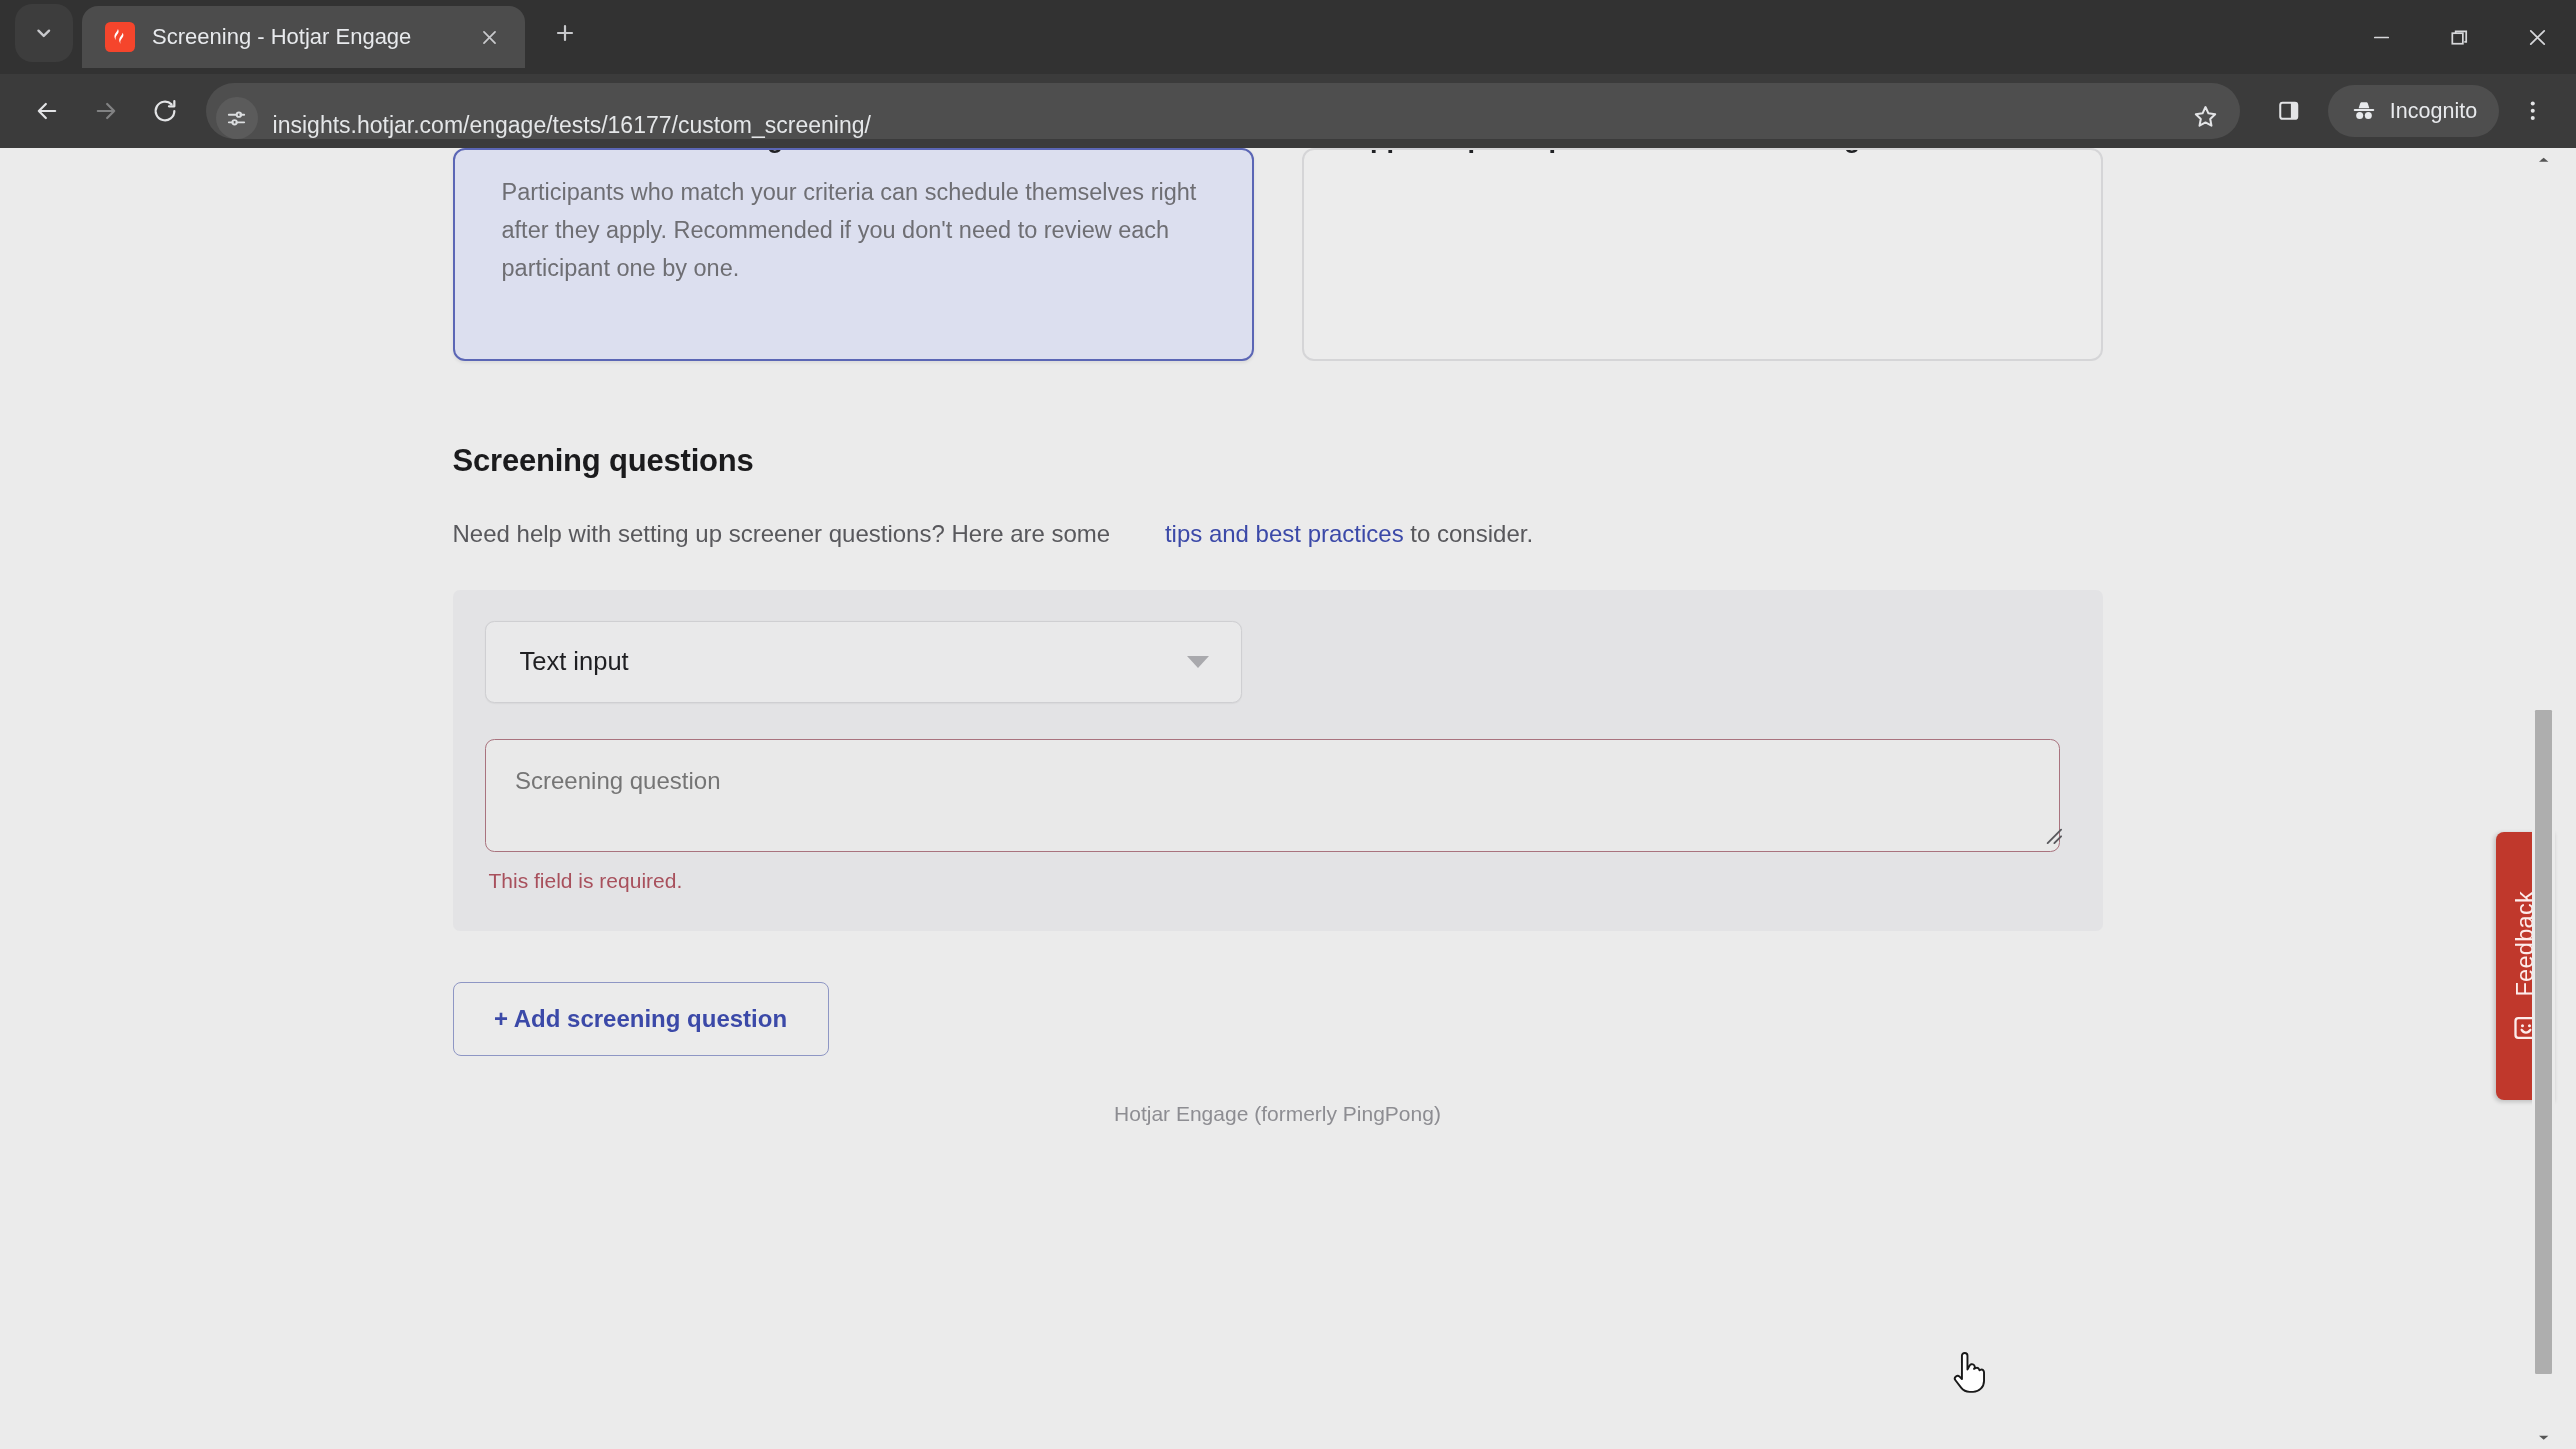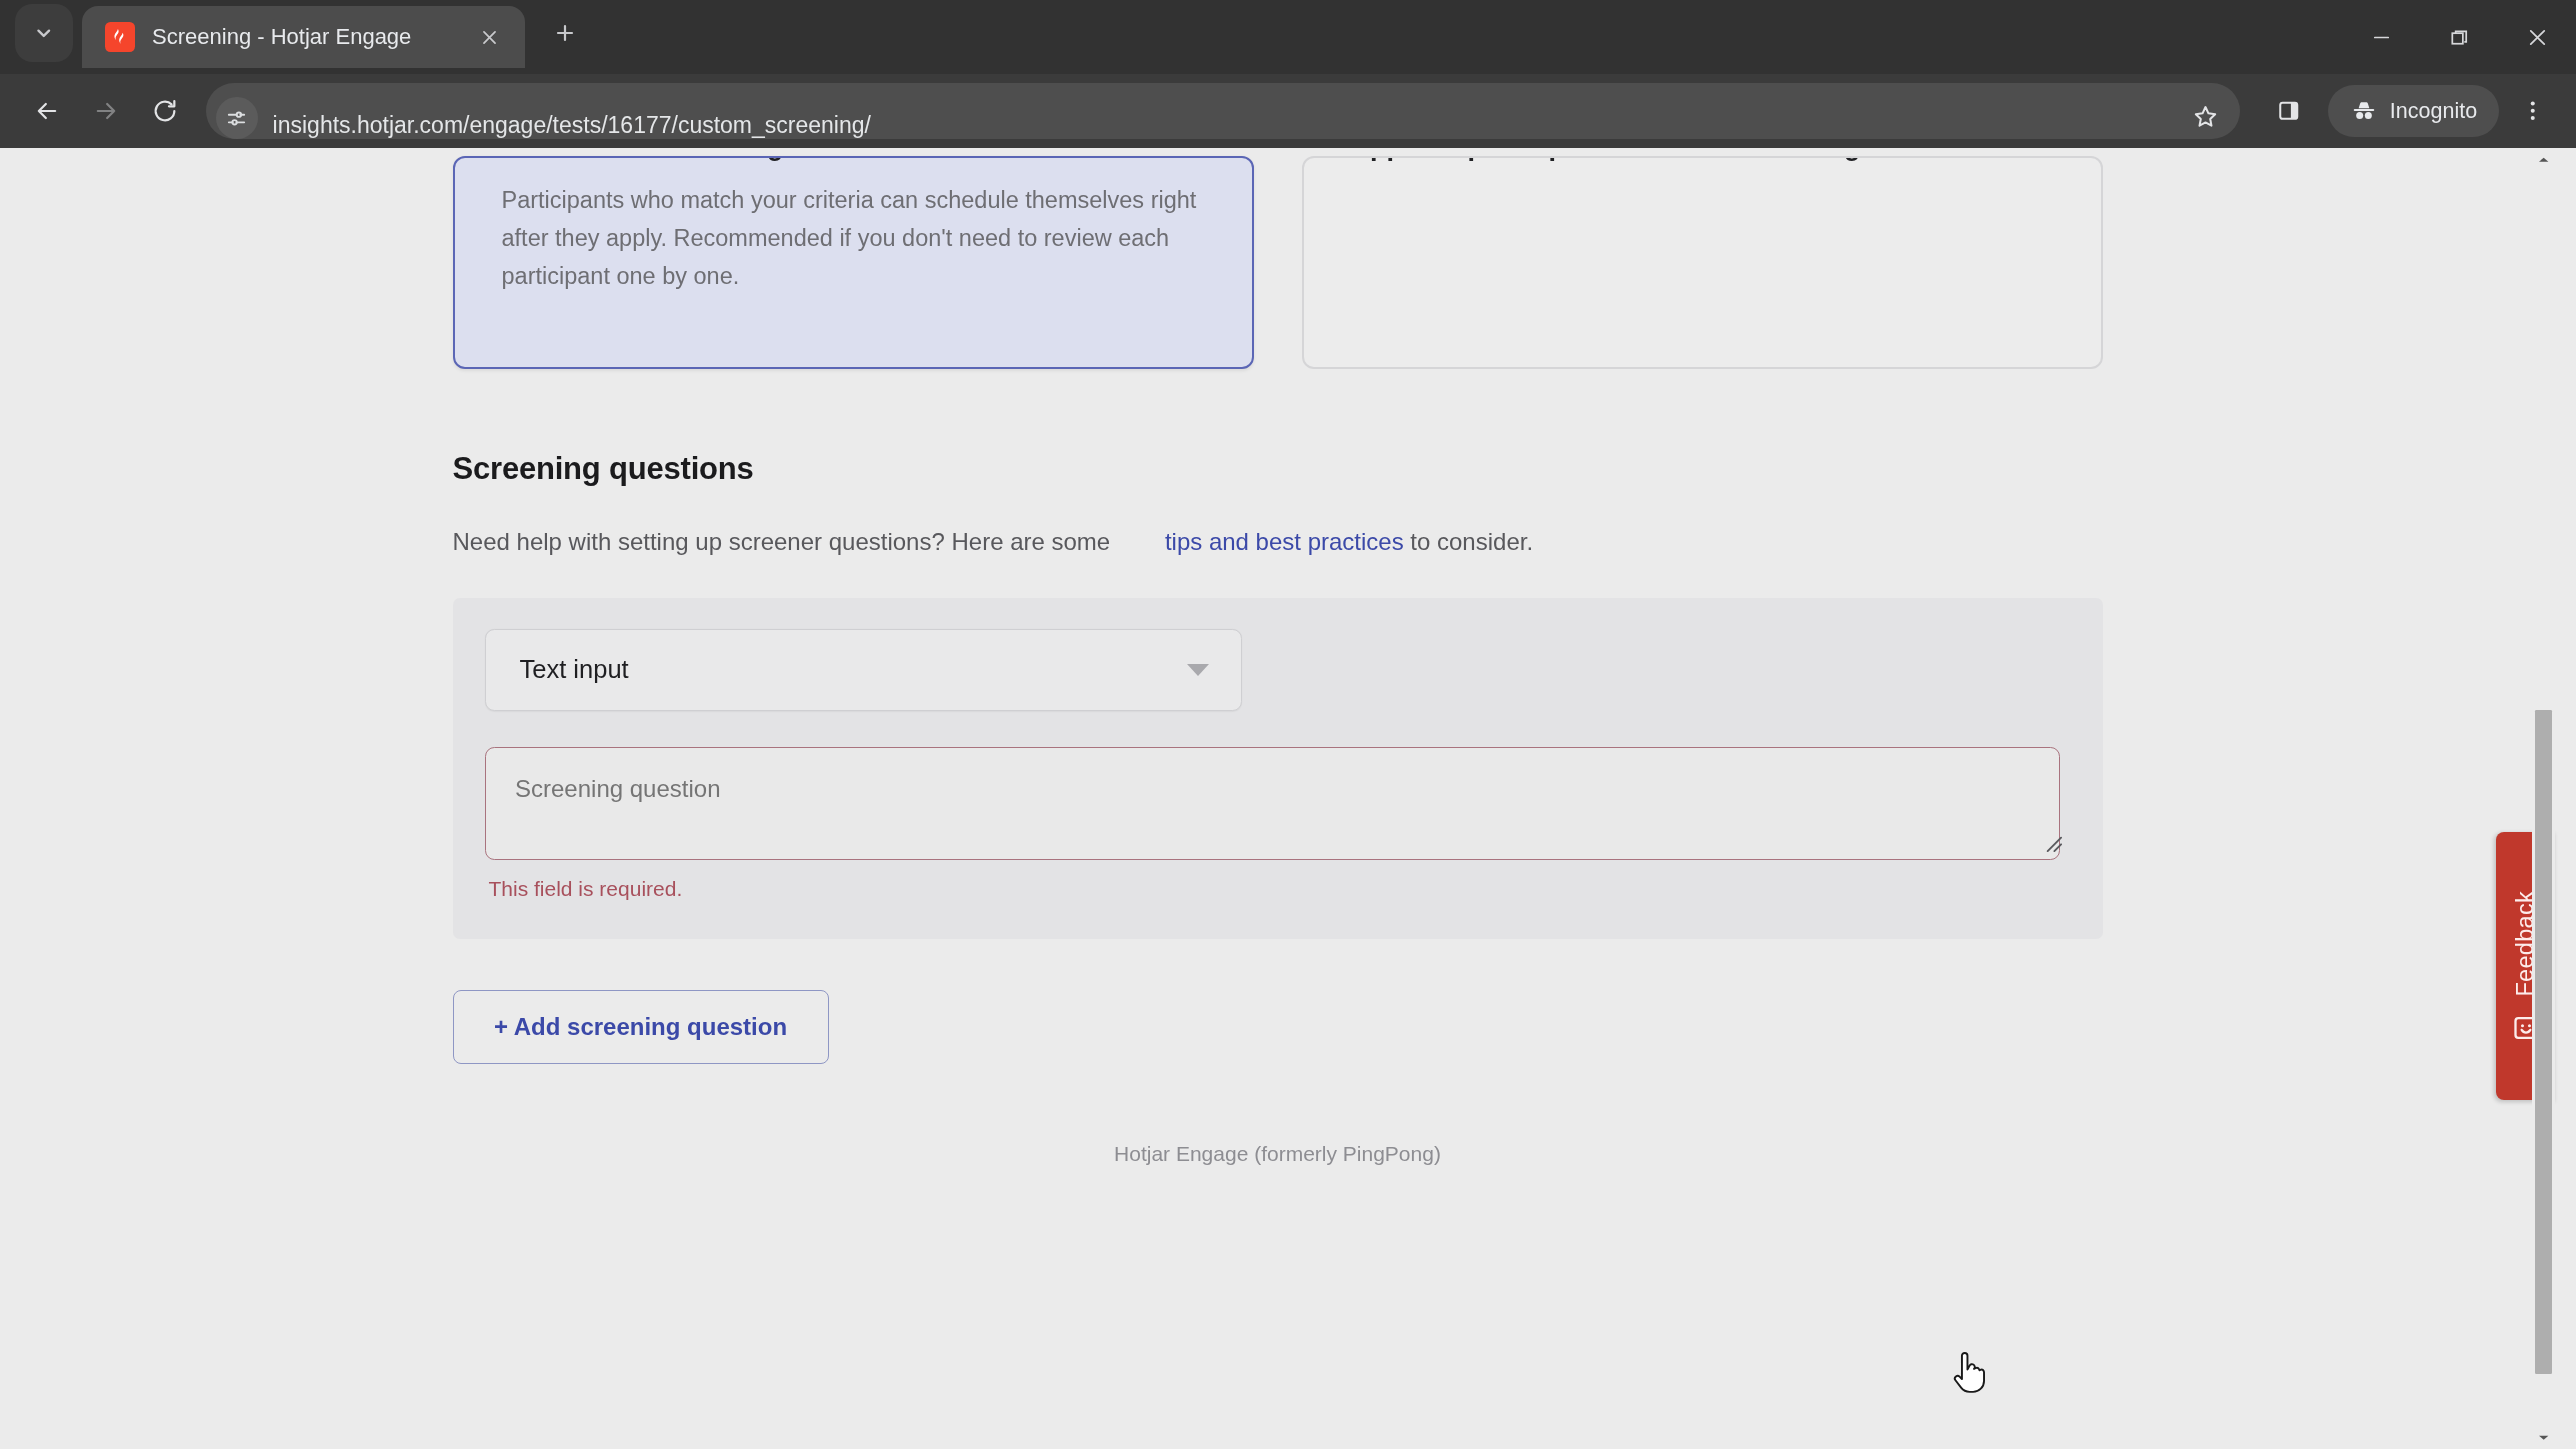--- a/index.html
+++ b/index.html
@@ -123,21 +123,21 @@
     position: absolute; top: 0; left: 0;
     width: 2555px; height: 1301px;
   }
 
   .content {
     width: 1650px; margin: 0 auto; padding-top: 0;
     position: relative;
   }
 
   
-  .cards { display: flex; gap: 48px; padding-top: 8px; }
+  .cards { display: flex; gap: 48px; padding-top: 0; }
   .card {
     flex: 1; border-radius: 12px; padding: 0 47px 0 47px;
     position: relative; height: 213px; overflow: hidden;
   }
   .card-inner { padding-top: 0; }
   .card-title {
     font-size: 27px; font-weight: 700; color: #202124;
     line-height: 1.25; margin-top: -28px;
   }
   .card-desc {
@@ -206,21 +206,21 @@
   .save-row { display: flex; justify-content: flex-end; margin-top: 62px; }
   .save-btn {
     background: #2c3a8c; color: #ffffff;
     font-size: 25.5px; font-weight: 700;
     font-family: "Liberation Sans", sans-serif;
     border: none; border-radius: 6.7px;
     width: 260px; height: 75px; cursor: pointer; position: relative;
   }
 
   .footer {
-    text-align: center; margin-top: 78px;
+    text-align: center; margin-top: 46px;
     font-size: 21px; color: #8d8d92;
   }
 
   
   .cursor {
     position: absolute; left: 1953px; top: 1202px;
     width: 39px; height: 48px; pointer-events: none; z-index: 60;
   }
 
   

